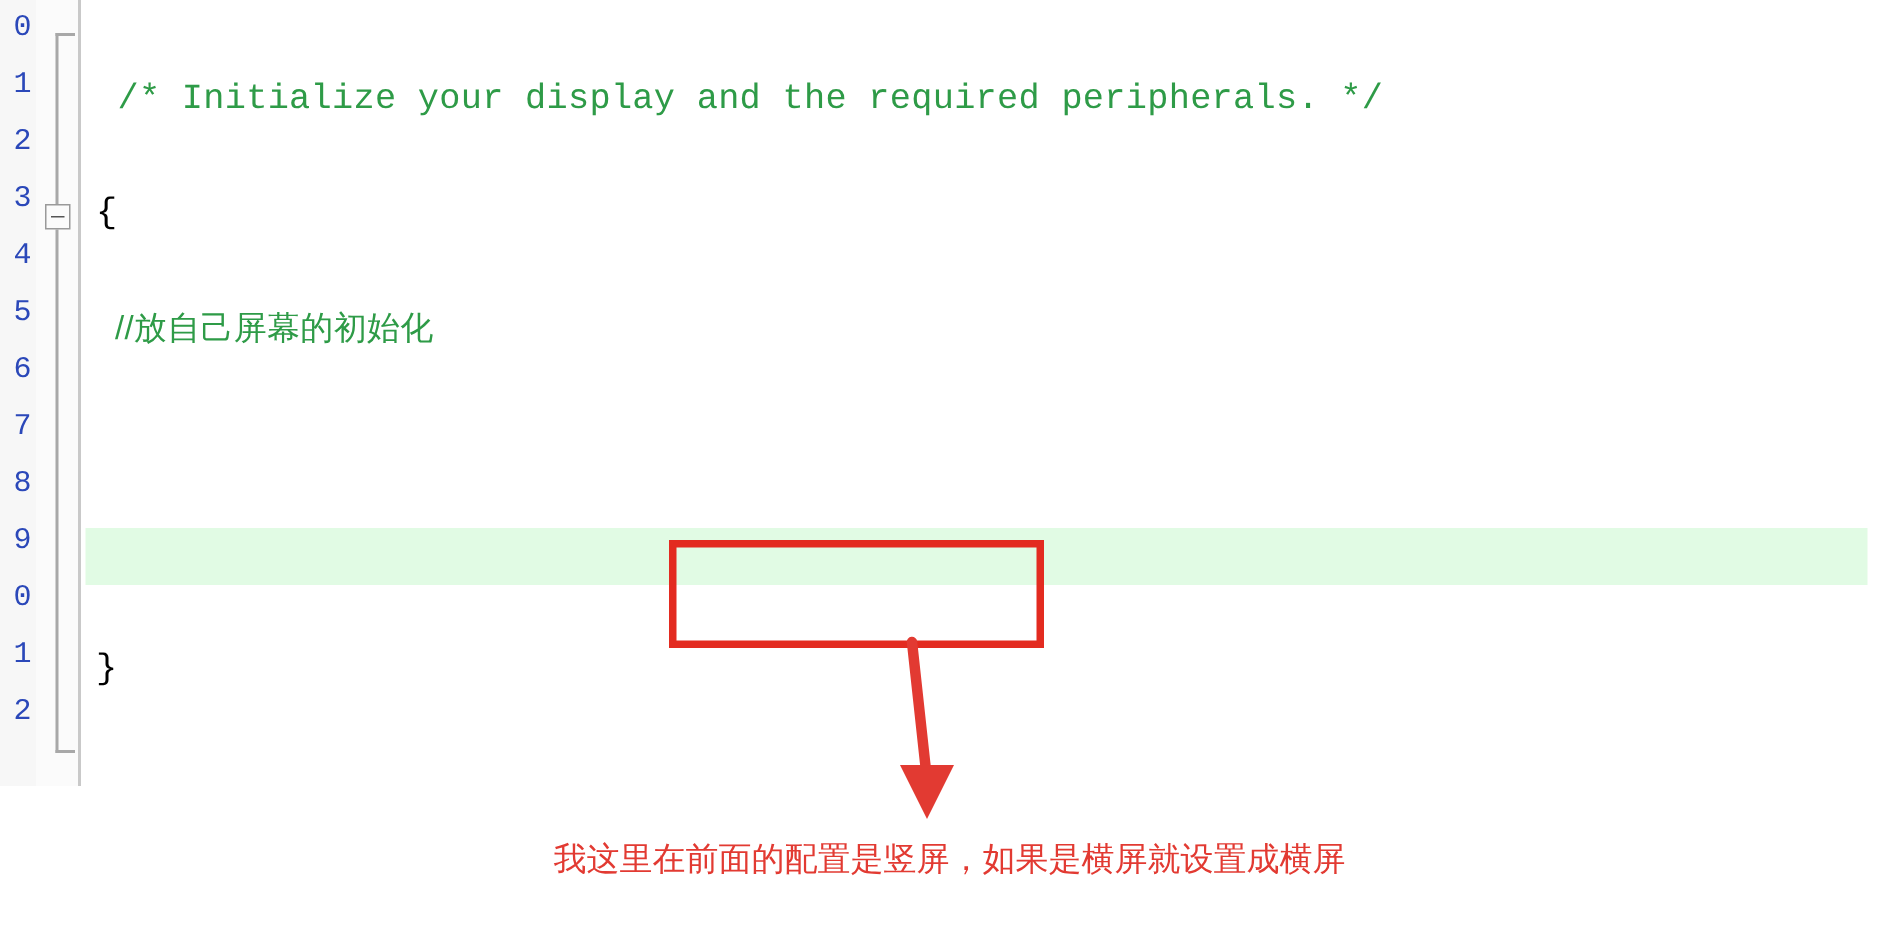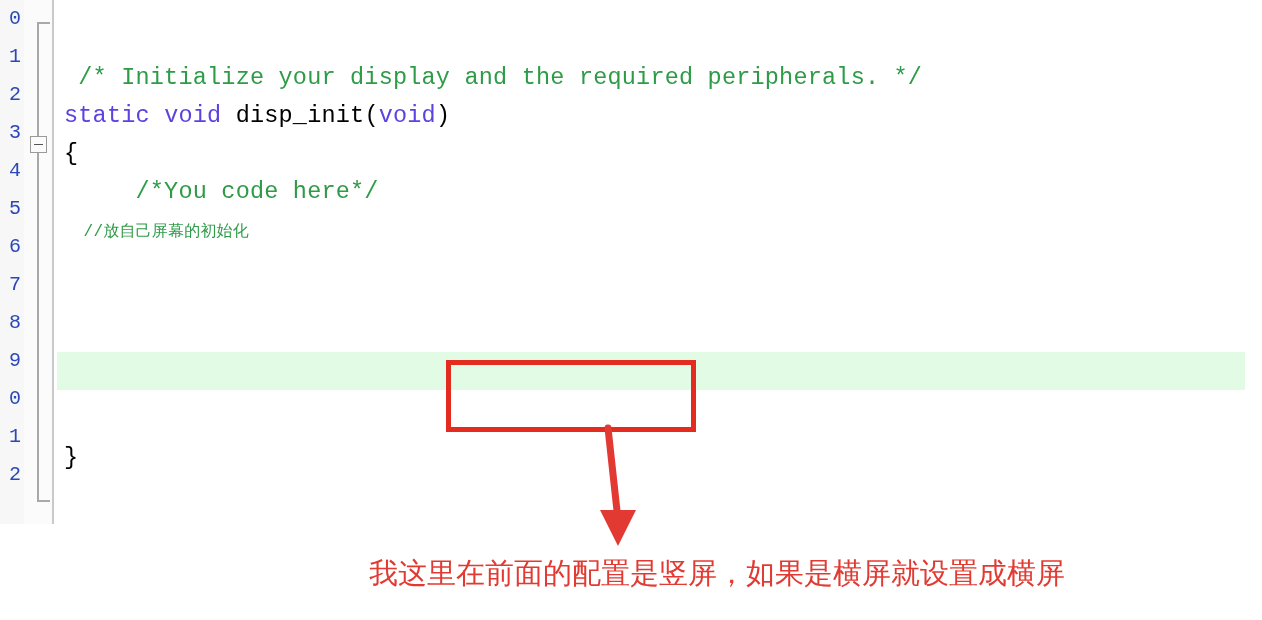--- a/index.html
+++ b/index.html
@@ -108,21 +108,21 @@
     height: 524px;
     background: #ffffff;
     border-left: 2px solid #c9c9c9;
     box-sizing: border-box;
   }
 
   
   .code-area {
     position: absolute;
     left: 57px;
-    top: 11px;
+    top: 0;
     right: 0;
     height: 524px;
   }
   .code-line {
     position: absolute;
     left: 0;
     right: 0;
     height: 38px;
     line-height: 38px;
     white-space: pre;
@@ -141,21 +141,21 @@
     left: 57px;
     width: 1188px;
     height: 38px;
     background: #e1fbe4;
   }
 
   .cmt { color: #2e9b47; }
   .kw  { color: #5a43e0; }
   .num { color: #17a0a8; }
   .pln { color: #000000; }
-  .cjk { font-family: Liberation Mono, monospace; font-size: 16px; }
+  .cjk { font-family: Liberation Sans, sans-serif; font-size: 22px; }
 
   .caret {
     display: inline-block;
     width: 2px;
     height: 24px;
     background: #333333;
     vertical-align: -4px;
   }
 
   
@@ -176,21 +176,21 @@
     top: 424px;
     width: 110px;
     height: 126px;
   }
 
   .annotation {
     position: absolute;
     left: 369px;
     top: 556px;
     font-family: Liberation Sans, sans-serif;
-    font-size: 29px;
+    font-size: 22px;
     line-height: 34px;
     color: #e23a32;
     white-space: pre;
   }
 </style>
 </head>
 <body>
 
 <div id="root">
 
@@ -219,23 +219,21 @@
       <div class="fold-box"></div>
     </div>
 
     <div class="editor-sep"></div>
 
     <div class="hl-row" id="hl-row" style="top: 352px; background: rgb(225, 251, 228);"></div>
 
     <div class="code-area" id="code-area">
         <div class="code-line" style="top: 10px;"><span class="txt"></span></div>
         <div class="code-line" style="top: 48px;"><span class="txt"><span class="cmt"> /* Initialize your display and the required peripherals. */</span></span></div>
-        <div class="code-line" style="top: 86px;"><span class="txt"><span class="kw">static</span><span class="pln"> </span><span class="kw">void</span><span class="pln"> disp_init(</span><span class="kw">void</span><span class="pln">)</span></span></div>
         <div class="code-line" style="top: 124px;"><span class="txt"><span class="pln">{</span></span></div>
-        <div class="code-line" style="top: 162px;"><span class="txt"><span class="cmt">     /*You code here*/</span></span></div>
         <div class="code-line" style="top: 200px;"><span class="txt"><span class="cmt cjk">  //放自己屏幕的初始化</span></span></div>
         <div class="code-line" style="top: 238px;"><span class="txt"></span></div>
         <div class="code-line" style="top: 314px;"><span class="txt"></span></div>
         <div class="code-line" style="top: 390px;"><span class="txt"></span></div>
         <div class="code-line" style="top: 428px;"><span class="txt"><span class="pln">}</span></span></div>
         <div class="code-line" style="top: 466px;"><span class="txt"></span></div>
       </div>
   </div>
 
   <div class="redbox"></div>

